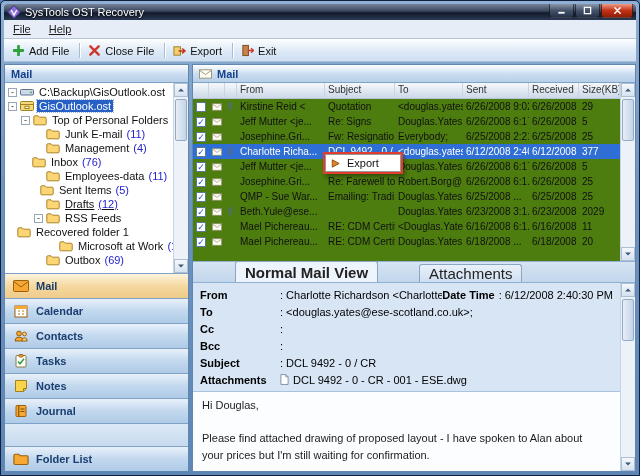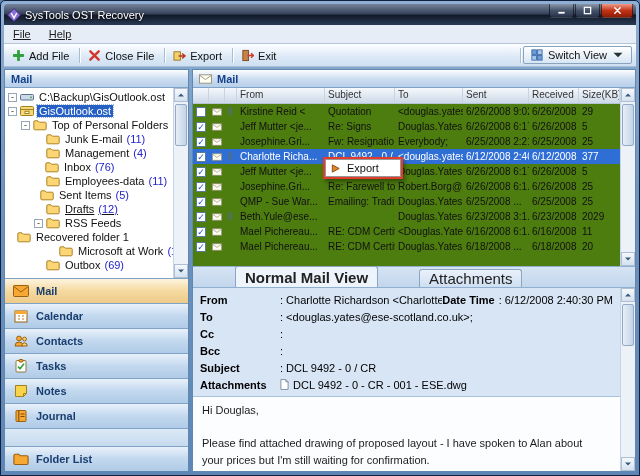--- a/index.html
+++ b/index.html
@@ -3,21 +3,21 @@
 <meta charset="utf-8">
 <style>
   * { box-sizing: border-box; margin: 0; padding: 0; }
   html,body { width:640px; height:476px; overflow:hidden; font-family:"Liberation Sans",sans-serif; background:#5d86b6; }
 
   .window { position:absolute; inset:0; width:640px; height:476px; border:1px solid #0f1f3d;
     border-radius:5px 5px 0 0; padding:3px; background:linear-gradient(180deg,#8fb0d4,#6e94c0 40%,#5d86b6); }
   .frame { height:100%; display:flex; flex-direction:column; }
 
   
-  .titlebar { height:21px; flex:none; display:flex; align-items:center; gap:4px; padding:0 3px;
+  .titlebar { height:16px; flex:none; display:flex; align-items:center; gap:4px; padding:0 3px;
     color:#fff; font-size:11px; border-radius:4px 4px 0 0;
     background:linear-gradient(180deg,#76839a,#39455c 45%,#121a2a 55%,#2a3a55);
     text-shadow:0 1px 2px #000; }
   .title-icon { width:14px; height:14px; }
   .win-buttons { margin-left:auto; display:flex; gap:1px; align-self:flex-start; }
   .win-btn { width:25px; height:14px; display:flex; align-items:center; justify-content:center;
     border:1px solid rgba(0,0,0,.55); border-top:none; border-radius:0 0 3px 3px;
     background:linear-gradient(180deg,#8a97aa,#45536a 50%,#26324a); }
   .win-btn.close { width:32px; background:linear-gradient(180deg,#f09a8a,#c23316 50%,#8f1d07); }
   .win-btn .icon { width:9px; height:9px; }
@@ -204,39 +204,20 @@
       <div class="tb-sep"></div>
       <div class="tb-btn">
         <span class="icon">
             <svg viewBox="0 0 14 14">
               <rect x="2" y="1.5" width="6" height="11" fill="#c98246" stroke="#7a4a1a"></rect>
               <path d="M7 7 h6 M10.8 4.6 L13.5 7 L10.8 9.4" fill="none" stroke="#d2372b" stroke-width="1.4"></path>
             </svg>
           </span>
         <span>Exit</span>
       </div>
-      <div class="tb-right">
-        <div class="tb-sep"></div>
-        <div class="switch-view">
-          <span class="icon">
-              <svg viewBox="0 0 14 14">
-                <rect x="1" y="1" width="5.4" height="5.4" fill="#6f9ad8" stroke="#3a6aaa"></rect>
-                <rect x="7.6" y="1" width="5.4" height="5.4" fill="#a8c6ea" stroke="#3a6aaa"></rect>
-                <rect x="1" y="7.6" width="5.4" height="5.4" fill="#a8c6ea" stroke="#3a6aaa"></rect>
-                <rect x="7.6" y="7.6" width="5.4" height="5.4" fill="#6f9ad8" stroke="#3a6aaa"></rect>
-              </svg>
-            </span>
-          <span>Switch View</span>
-          <span class="dd-arrow icon">
-              <svg viewBox="0 0 8 8">
-                <path d="M1 2.5 L4 5.5 L7 2.5 Z" fill="#233"></path>
-              </svg>
-            </span>
-        </div>
-      </div>
     </div>
 
     <div class="main">
 
       <div class="left-panel">
         <div class="panel-header">
           <span>Mail</span>
         </div>
         <div class="tree-wrap">
           <div class="tree" id="tree">
@@ -284,21 +265,21 @@
               <div class="tree-row" style="padding-left: 29px;">
                 <span class="expander-space"></span>
                 <span class="icon">
                   <svg viewBox="0 0 14 12">
                     <path d="M0.8 3 q0-1.2 1.2-1.2 h3 l1.4 1.4 h5.8 q1 0 1 1 v5.6 q0 1-1 1 H1.8 q-1 0-1-1 Z" fill="#fcd575" stroke="#ab8325"></path>
                   </svg>
                 </span>
                 <span class="tree-label">Management</span>
                 <span class="tree-count">(4)</span>
               </div>
-              <div class="tree-row" style="padding-left: 28px;">
+              <div class="tree-row" style="padding-left: 15px;">
                 <span class="expander-space"></span>
                 <span class="icon">
                   <svg viewBox="0 0 14 12">
                     <path d="M0.8 3 q0-1.2 1.2-1.2 h3 l1.4 1.4 h5.8 q1 0 1 1 v5.6 q0 1-1 1 H1.8 q-1 0-1-1 Z" fill="#fcd575" stroke="#ab8325"></path>
                   </svg>
                 </span>
                 <span class="tree-label">Inbox</span>
                 <span class="tree-count">(76)</span>
               </div>
               <div class="tree-row" style="padding-left: 29px;">

